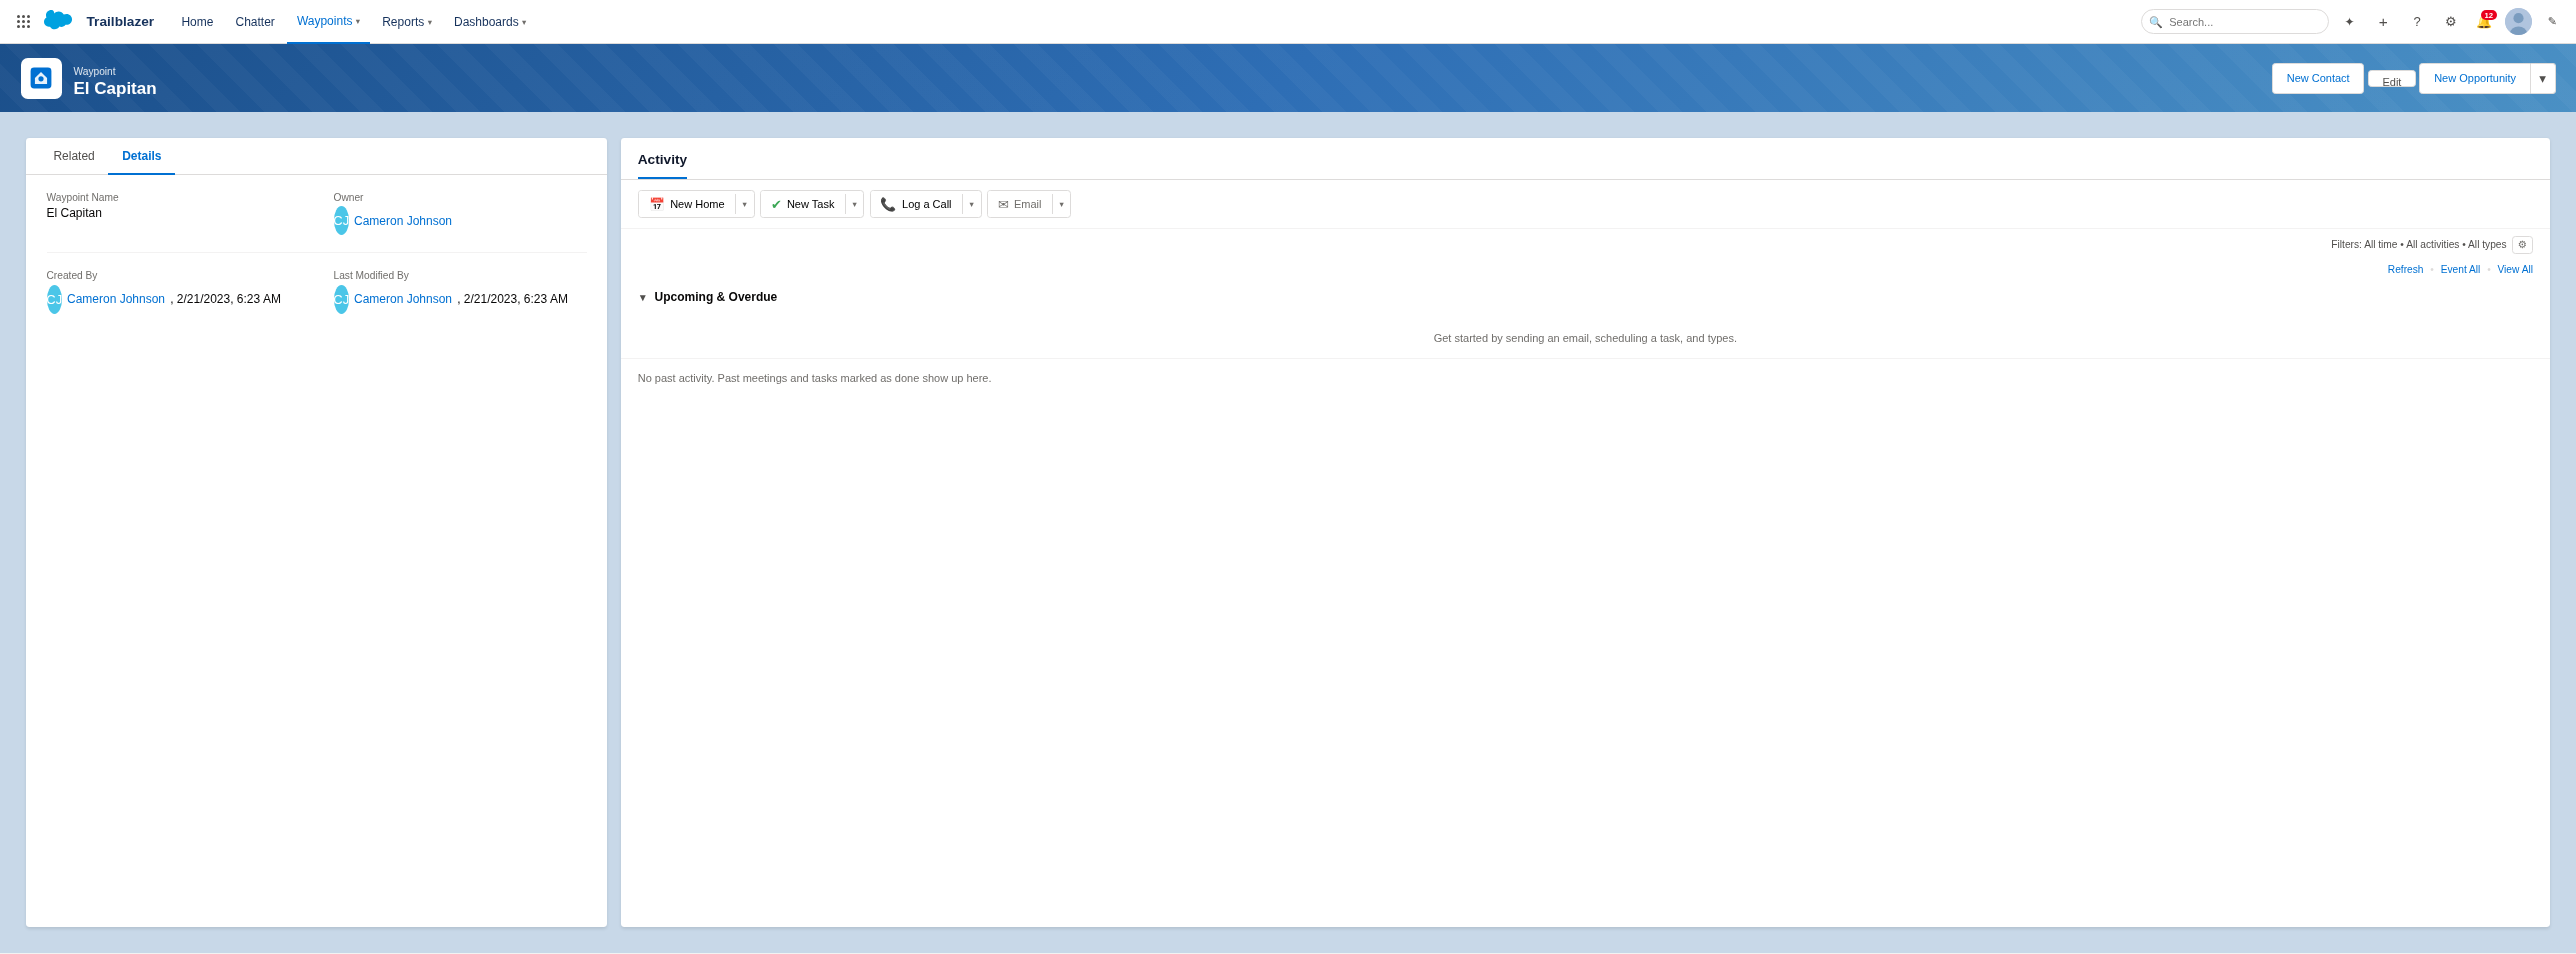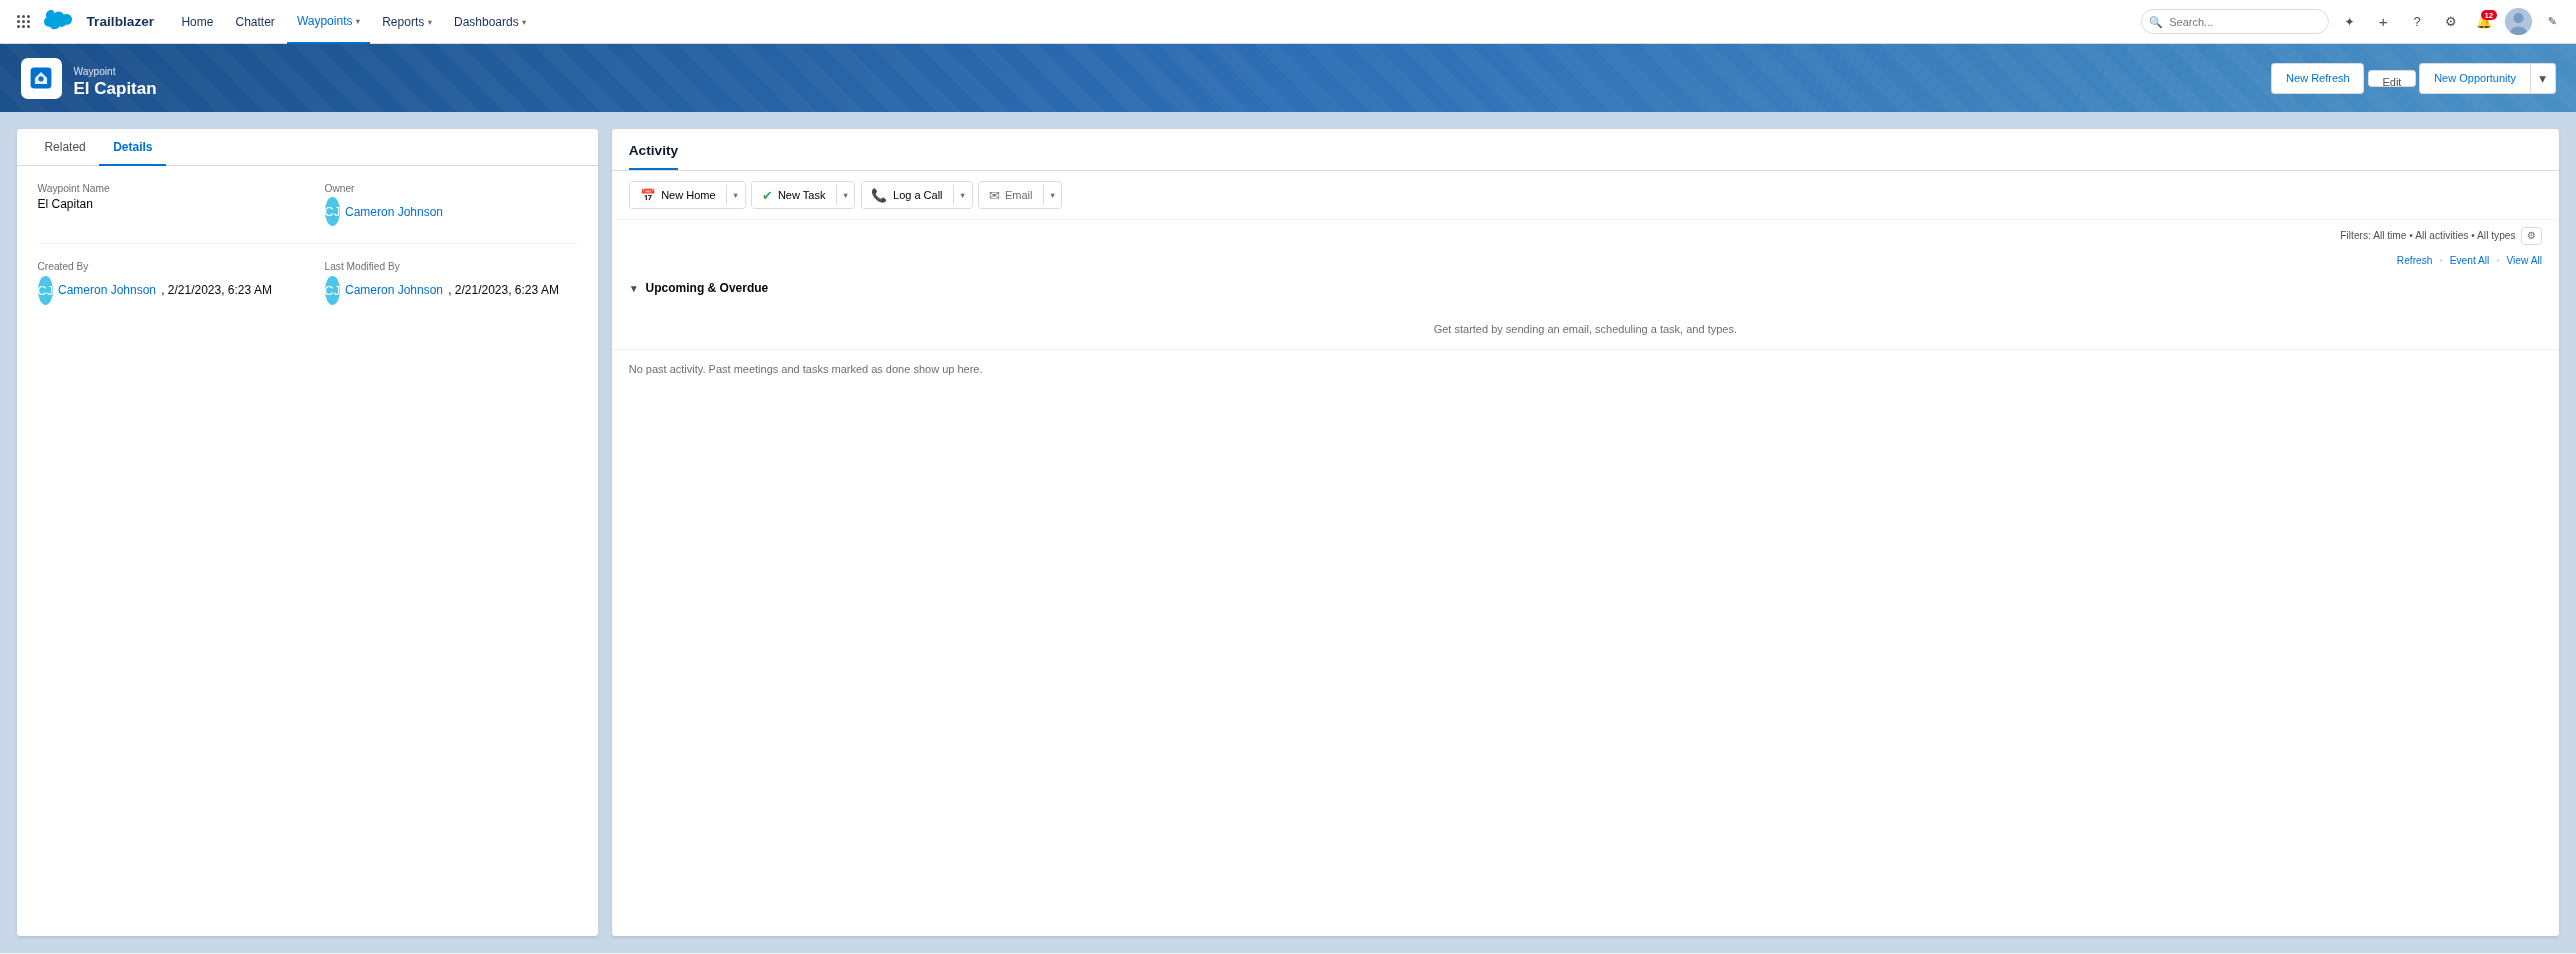--- a/index.html
+++ b/index.html
@@ -207,21 +207,21 @@
       display: flex;
     }
     .btn-group .btn-white {
       border-radius: 3.4px 0 0 3.4px;
     }
 
     
     .main-content {
       display: flex;
       gap: 0;
-      padding: 17px;
+      padding: 26px;
       background: #c8d8e8;
       min-height: calc(100vh - 113px);
     }
 
     
     .left-panel {
       background: #fff;
       border-radius: 3.4px;
       flex: 0 0 581px;
       max-width: 581px;
@@ -533,21 +533,21 @@
         <path d="M8 15 L15 8 L22 15 L22 22 L8 22 Z" fill="white" opacity="0.9"></path>
         <circle cx="15" cy="16" r="3" fill="#0070d2"></circle>
       </svg>
     </div>
     <div class="header-title-group">
       <div class="header-subtitle">Waypoint</div>
       <div class="header-title">El Capitan</div>
     </div>
   </div>
   <div class="header-actions">
-    <button class="btn-white">New Refresh</button>
+    <button class="btn-white">New Contact</button>
     <button class="btn-white-plain" style="color:#514f4d;">Edit</button>
     <div class="btn-group">
       <button class="btn-white" style="border-radius:3.4px 0 0 3.4px;">New Opportunity</button>
       <button class="btn-dropdown">
         <span>▾</span>
       </button>
     </div>
   </div>
 </div>
 

